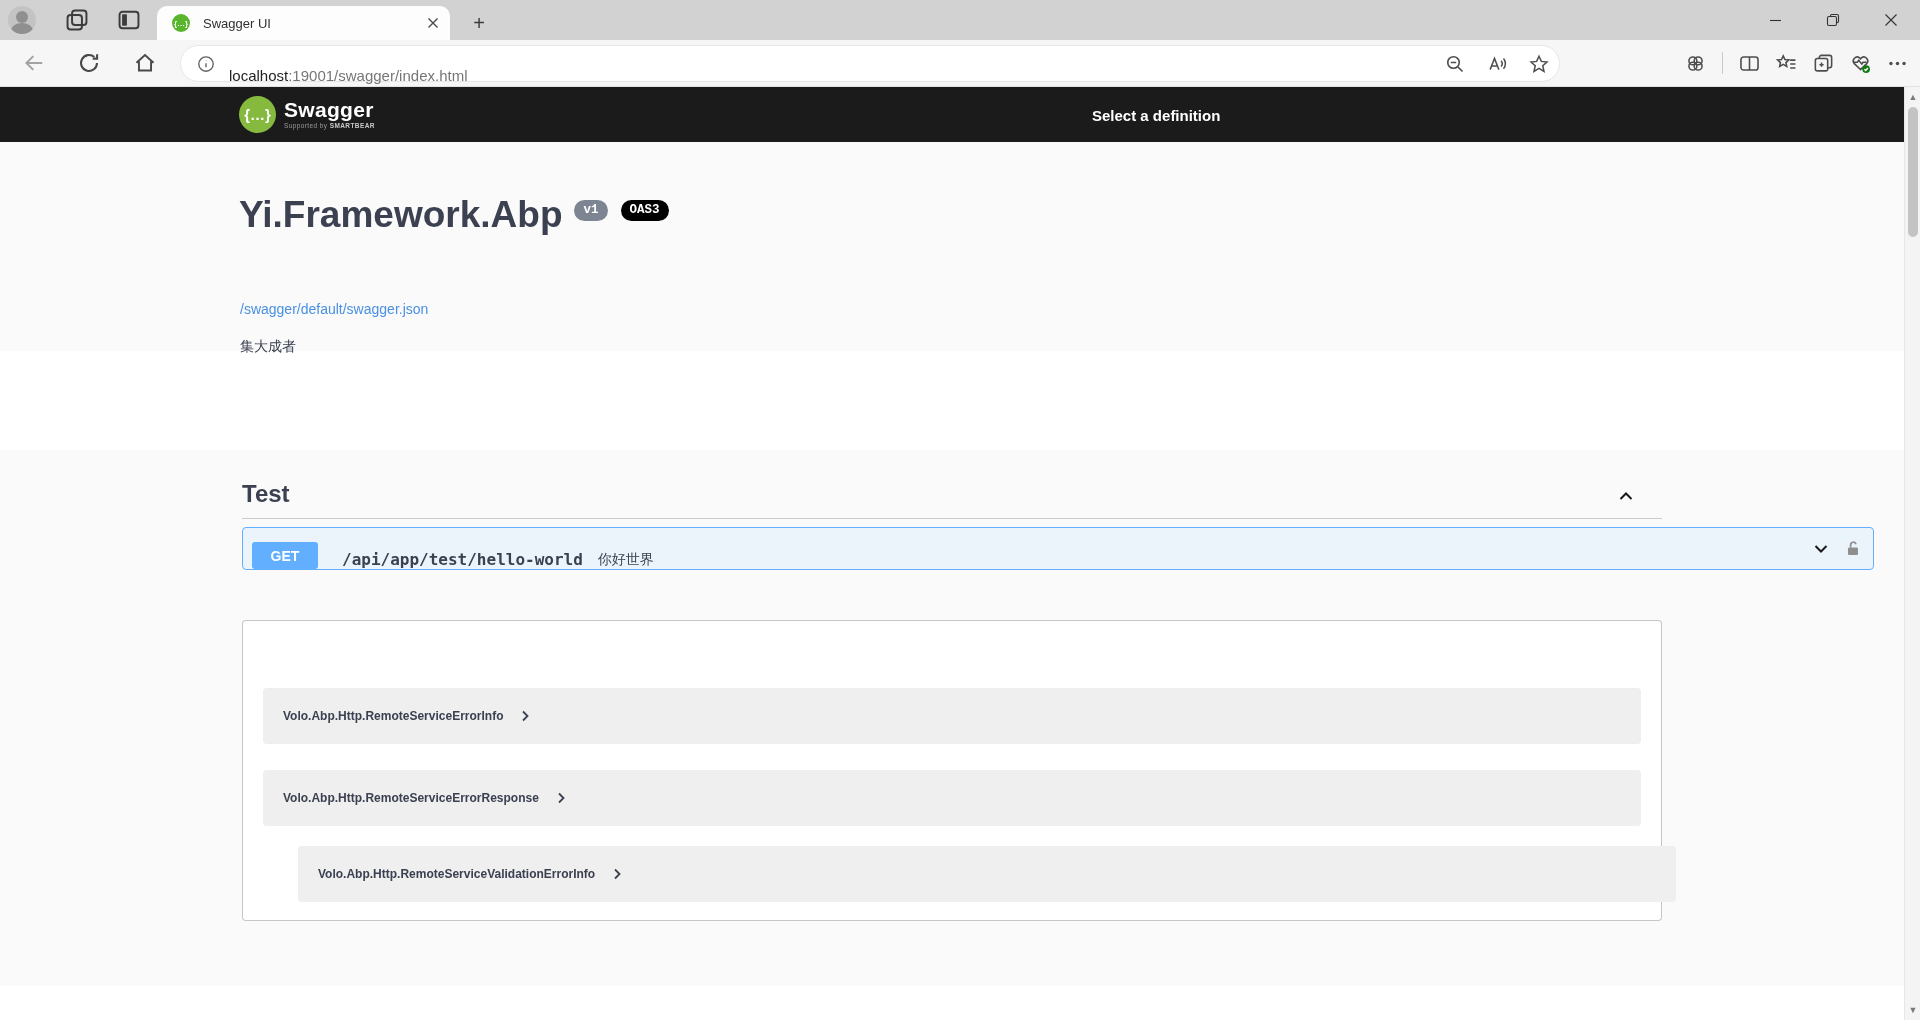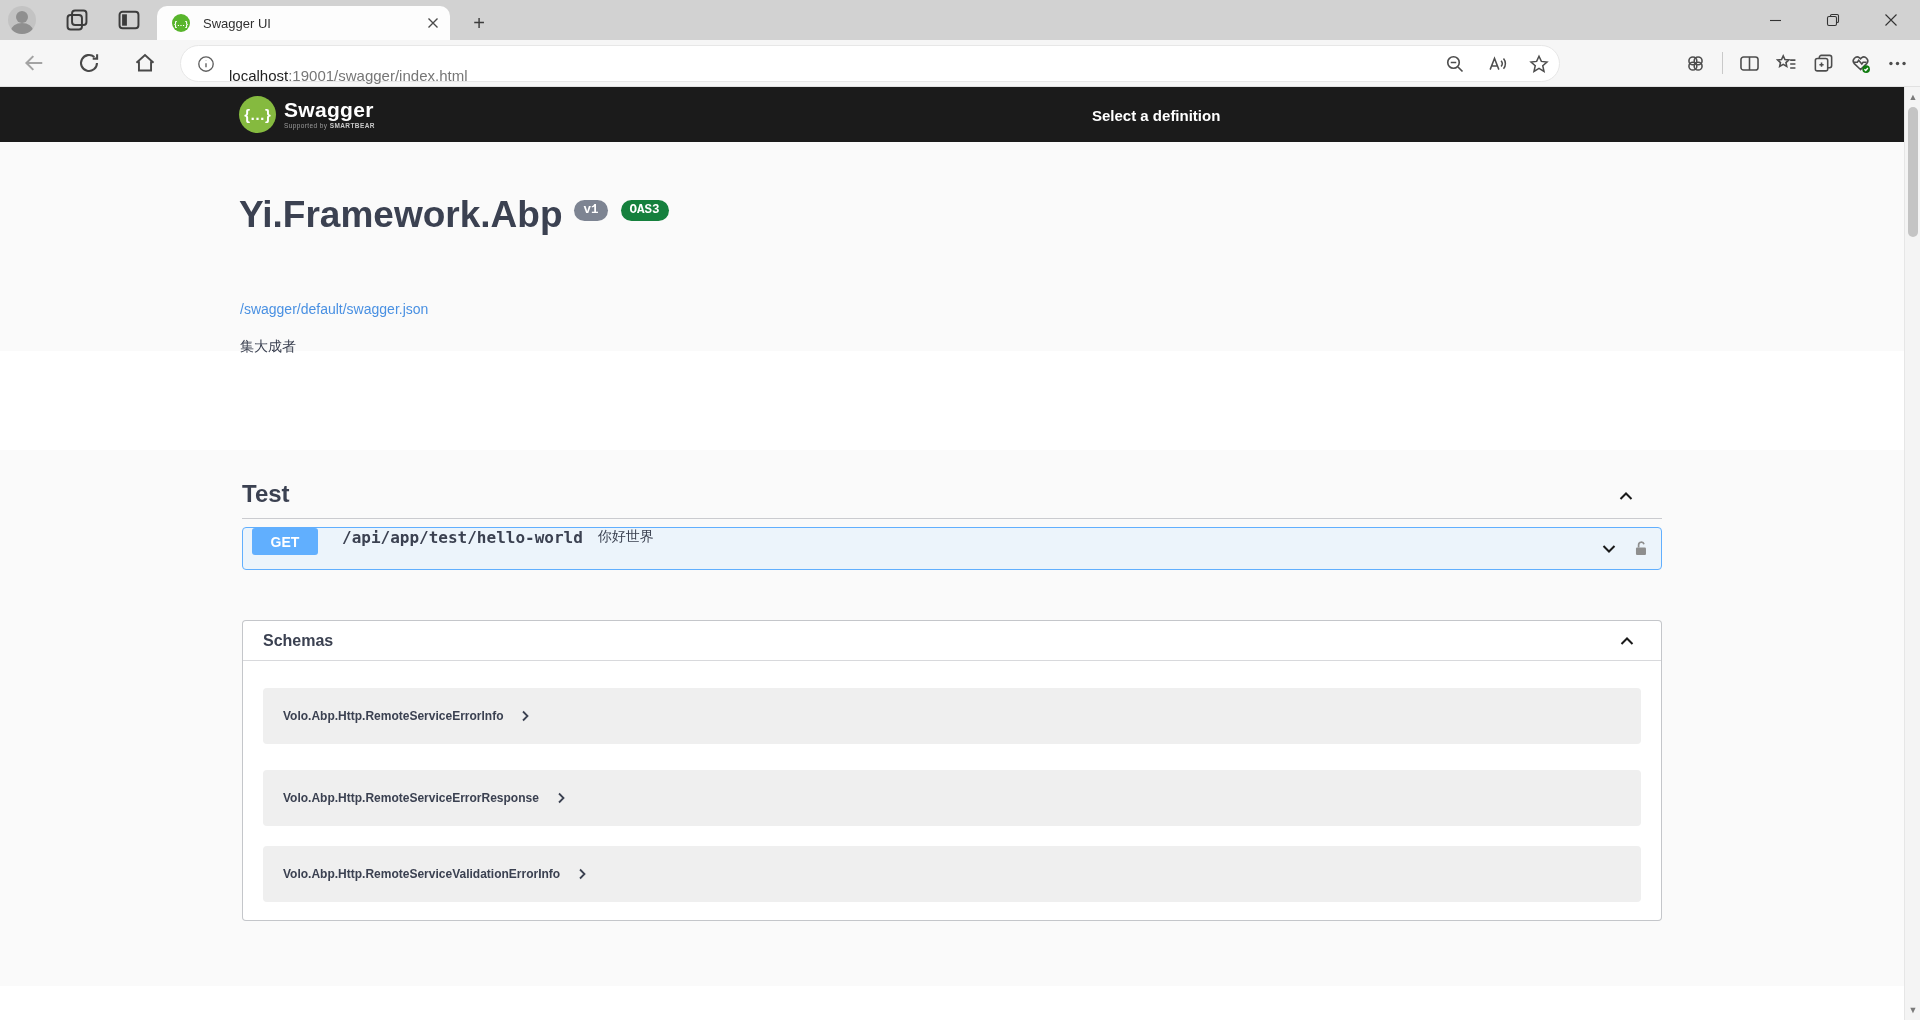--- a/index.html
+++ b/index.html
@@ -58,42 +58,42 @@
     border:2px solid #83ac1f; border-radius:3px; display:flex; align-items:center; }
   .definition-select .value { margin-left:10px; font-size:14px; font-weight:bold; color:#3b4151; }
   .definition-select .chev { position:absolute; right:9px; top:7px; width:14px; height:14px; color:#222; }
 
   
   .info-section { position:absolute; left:0; top:55px; width:1904px; height:209px; background:#fafafa;padding-left:38px; }
   .api-title { position:absolute; left:239px; top:52px; font-size:37px; font-weight:bold; color:#3b4151; }
   .badges { display:inline-flex; gap:13px; margin-left:12px; vertical-align:14px;font-family:Liberation Mono, monospace; }
   .badge { font-size:12.5px; font-weight:bold; color:#fff; border-radius:50px; padding:4px 9px; line-height:1; }
   .badge.version { background:#7d8492; }
-  .badge.oas { background:#15803d; }
+  .badge.oas { background:#000000; }
   .spec-link { position:absolute; left:240px; top:159px; font-size:14px; color:#4990e2; text-decoration:none; }
   .api-desc { position:absolute; left:240px; top:196px; font-size:14px; color:#3b4151; }
 
   
   .scheme-bar { position:absolute; left:0; top:264px; width:1904px; height:99px; background:#fff;
     box-shadow:0 1px 3px rgba(0,0,0,.16); }
   .authorize-btn { position:absolute; left:1494px; top:32px; width:156px; height:35px; background:#fff;
     border:2px solid #49cc90; border-radius:4px; color:#49cc90; font-weight:bold; font-size:14.5px;
     display:flex; align-items:center; justify-content:center; gap:12px;
     font-family:"Liberation Sans", sans-serif; cursor:pointer; }
 
   
   .ops-bg { position:absolute; left:0; top:363px; width:1904px; height:536px; background:#fafafa; }
   .tag-head { position:absolute; left:242px; top:393px; width:1420px; height:39px;
     border-bottom:1px solid rgba(59,65,81,.25); }
   .tag-title { font-size:24px; font-weight:bold; color:#3b4151; }
   .tag-chevron { position:absolute; right:26px; top:6px; width:20px; height:20px; color:#1a1a1a; }
 
-  .opblock { position:absolute; left:242px; top:440px; width:1420px; height:43px;
+  .opblock { position:absolute; left:242px; top:440px; width:1632px; height:43px;
     background:#ecf4fb; border:1px solid #61affe; border-radius:4px;
-    display:flex; align-items:flex-start; }
+    display:flex; align-items:flex-end; }
   .method-badge { width:66px; height:27px; margin-left:9px; background:#61affe; border-radius:3px;
     color:#fff; font-weight:bold; font-size:14px; display:flex; align-items:center; justify-content:center; }
   .op-path { margin-left:24px; font-family:"DejaVu Sans Mono", monospace; font-weight:bold;
     font-size:16px; color:#3b4151; }
   .op-summary { margin-left:15px; font-size:14px; color:#3b4151; }
   .op-right { position:absolute; right:12px; top:0; height:41px; display:flex; align-items:center; gap:13px; }
   .op-chevron { width:20px; height:20px; color:#1a1a1a; }
   .op-lock { width:17px; height:17px; color:#8e8e8e; }
 
   
@@ -308,48 +308,40 @@
         <span class="op-lock">
           <svg viewBox="0 0 18 18">
             <rect x="4.2" y="8" width="10.6" height="8" rx="1.2" fill="#8e8e8e"></rect>
             <path d="M7 8V5.2a2.9 2.9 0 0 1 5.7-.7" fill="none" stroke="#8e8e8e" stroke-width="1.8"></path>
           </svg>
         </span>
       </div>
     </div>
 
     <div class="schemas-card">
-      <div class="schemas-head">
-        <span class="schemas-title">Schemas</span>
-        <span class="schemas-chevron">
-          <svg viewBox="0 0 20 20" fill="none" stroke="currentColor" stroke-width="2">
-            <path d="M4.5 13 10 7.5 15.5 13"></path>
-          </svg>
-        </span>
-      </div>
 
       <div class="model-row" style="top:67px;">
         <span class="model-name">Volo.Abp.Http.RemoteServiceErrorInfo</span>
         <span class="model-arrow">
           <svg viewBox="0 0 16 16" fill="none" stroke="currentColor" stroke-width="1.8">
             <path d="M6 3.5 10.5 8 6 12.5"></path>
           </svg>
         </span>
       </div>
 
       <div class="model-row" style="top:149px;">
         <span class="model-name">Volo.Abp.Http.RemoteServiceErrorResponse</span>
         <span class="model-arrow">
           <svg viewBox="0 0 16 16" fill="none" stroke="currentColor" stroke-width="1.8">
             <path d="M6 3.5 10.5 8 6 12.5"></path>
           </svg>
         </span>
       </div>
 
-      <div class="model-row" style="top:225px;">
+      <div class="model-row" style="top:225px;margin-left:35px;">
         <span class="model-name">Volo.Abp.Http.RemoteServiceValidationErrorInfo</span>
         <span class="model-arrow">
           <svg viewBox="0 0 16 16" fill="none" stroke="currentColor" stroke-width="1.8">
             <path d="M6 3.5 10.5 8 6 12.5"></path>
           </svg>
         </span>
       </div>
     </div>
   </div>
 

